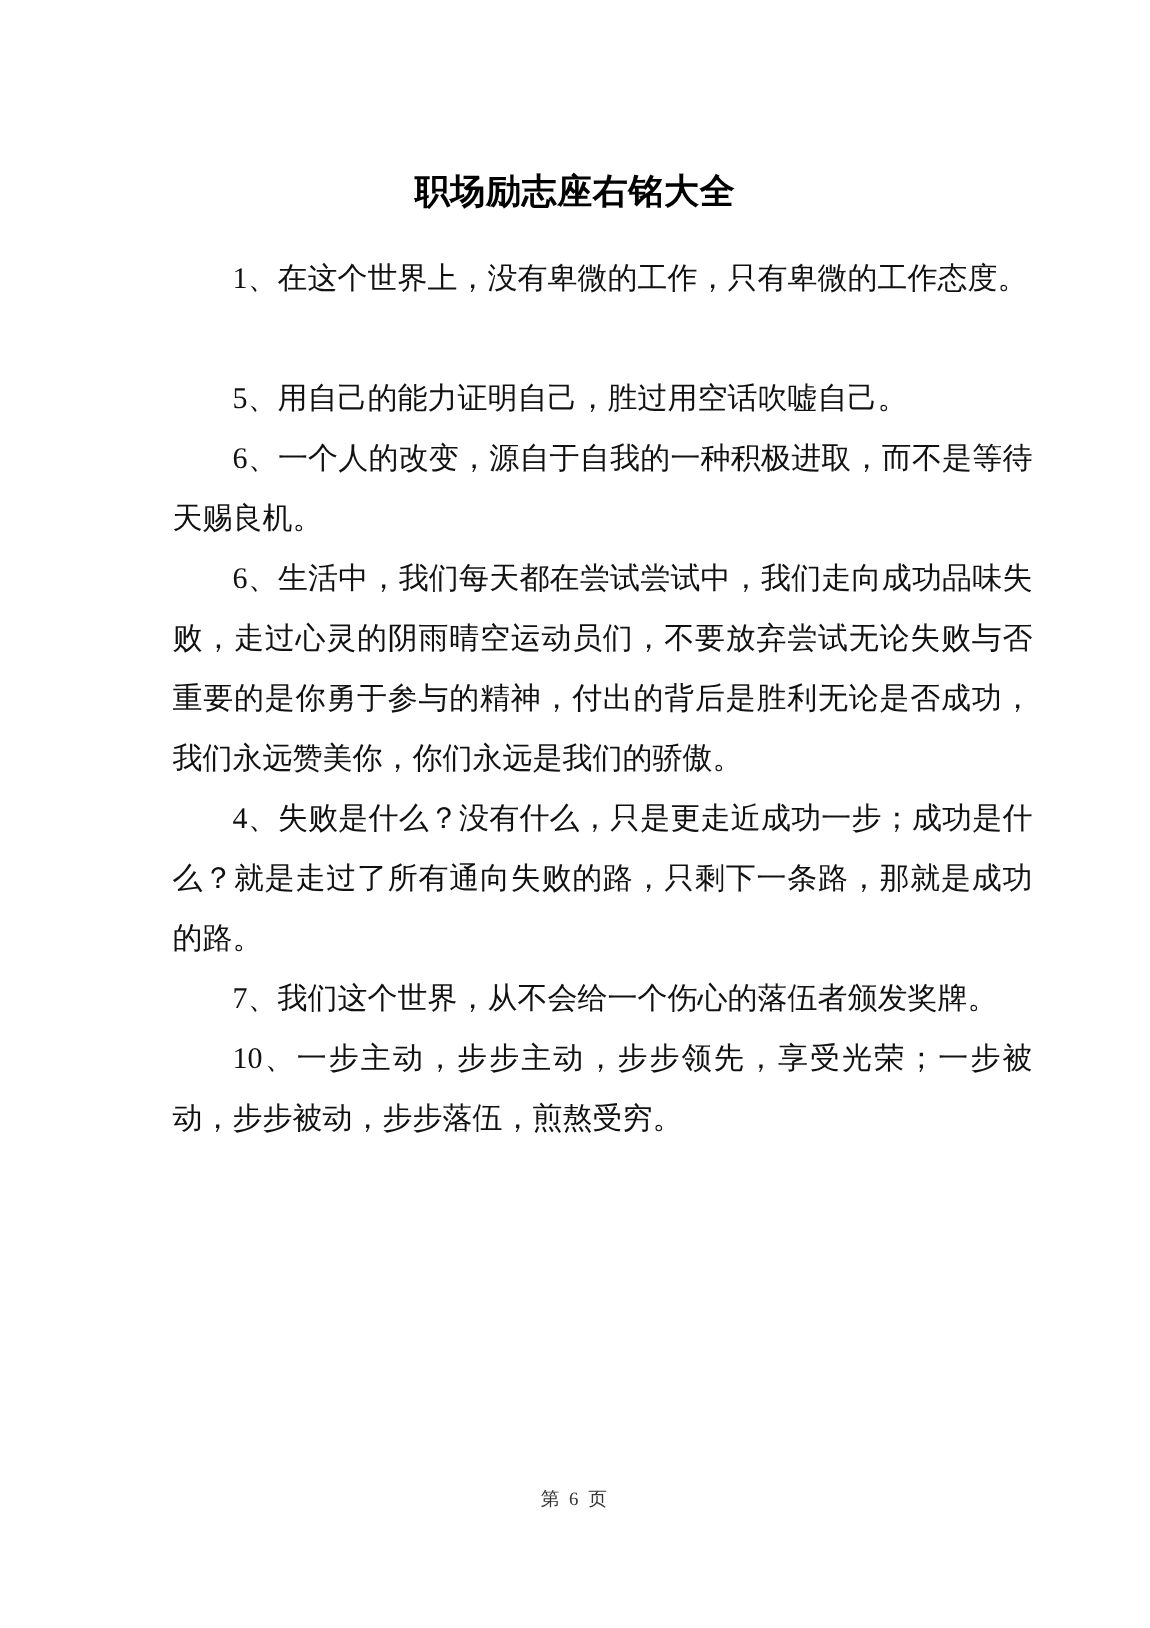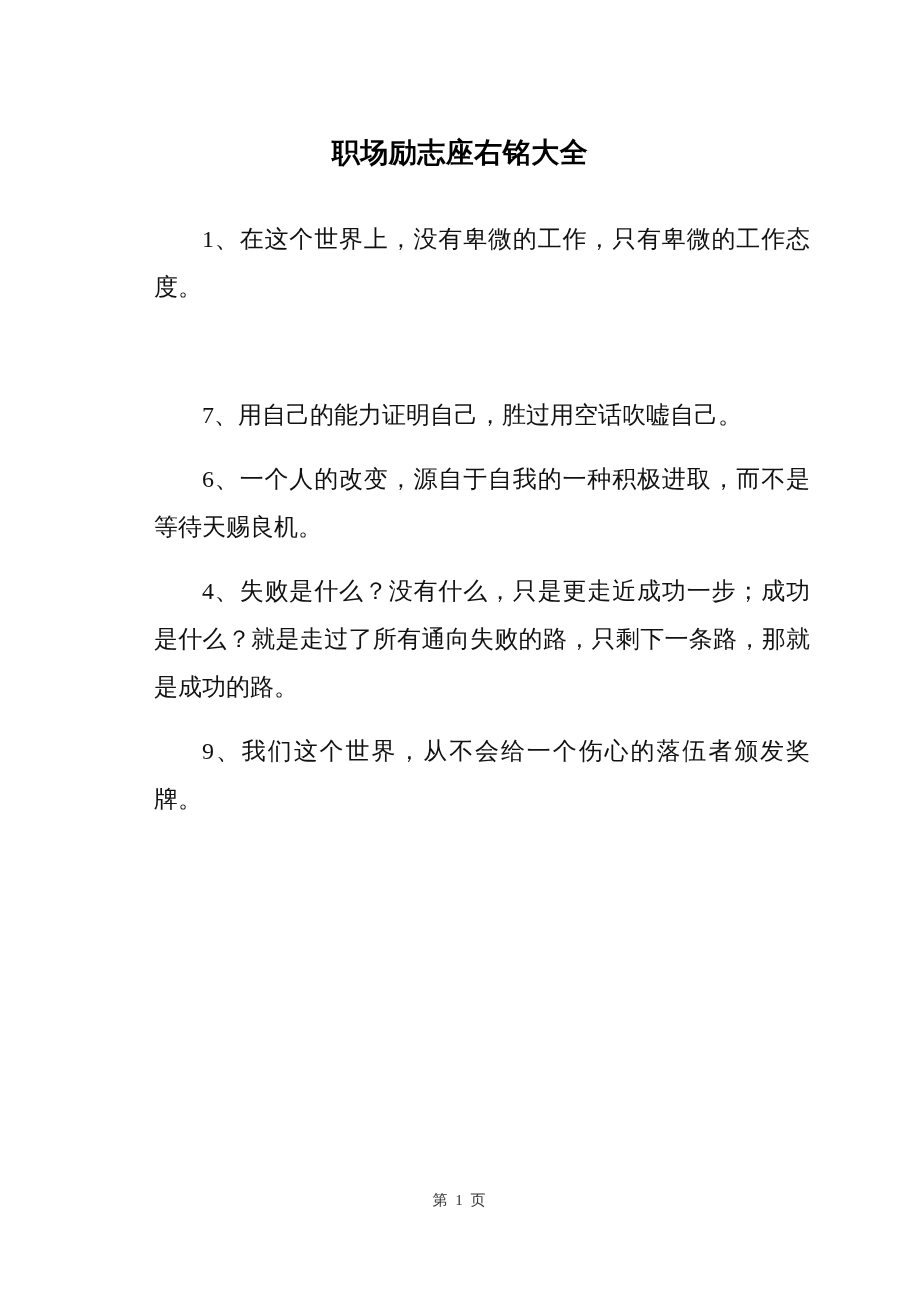--- a/index.html
+++ b/index.html
@@ -37,21 +37,21 @@
     top: 199px;
     left: 138px;
     width: 688px;
     font-size: 24px;
     line-height: 48px;
     color: #111111;
     text-align: justify;
     text-justify: inter-ideograph;
   }
   .doc-body p {
-    margin: 16px;
+    margin: 0;
     padding: 0;
     text-indent: 2em;
   }
   .blank-line {
     height: 48px;
   }
   .doc-footer {
     position: absolute;
     top: 1190px;
     left: 0;
@@ -66,21 +66,23 @@
 </head>
 <body>
 
 <div class="page">
 
   <div class="doc-title">职场励志座右铭大全</div>
 
   <div class="doc-body">
     <p>1、在这个世界上，没有卑微的工作，只有卑微的工作态度。</p>
     <div class="blank-line"></div>
-    <p>7、用自己的能力证明自己，胜过用空话吹嘘自己。</p>
+    <p>5、用自己的能力证明自己，胜过用空话吹嘘自己。</p>
     <p>6、一个人的改变，源自于自我的一种积极进取，而不是等待天赐良机。</p>
+    <p>6、生活中，我们每天都在尝试尝试中，我们走向成功品味失败，走过心灵的阴雨晴空运动员们，不要放弃尝试无论失败与否重要的是你勇于参与的精神，付出的背后是胜利无论是否成功，我们永远赞美你，你们永远是我们的骄傲。</p>
     <p>4、失败是什么？没有什么，只是更走近成功一步；成功是什么？就是走过了所有通向失败的路，只剩下一条路，那就是成功的路。</p>
-    <p>9、我们这个世界，从不会给一个伤心的落伍者颁发奖牌。</p>
+    <p>7、我们这个世界，从不会给一个伤心的落伍者颁发奖牌。</p>
+    <p>10、一步主动，步步主动，步步领先，享受光荣；一步被动，步步被动，步步落伍，煎熬受穷。</p>
   </div>
 
-  <div class="doc-footer">第 1 页</div>
+  <div class="doc-footer">第 6 页</div>
 
 </div>
 
 </body></html>

